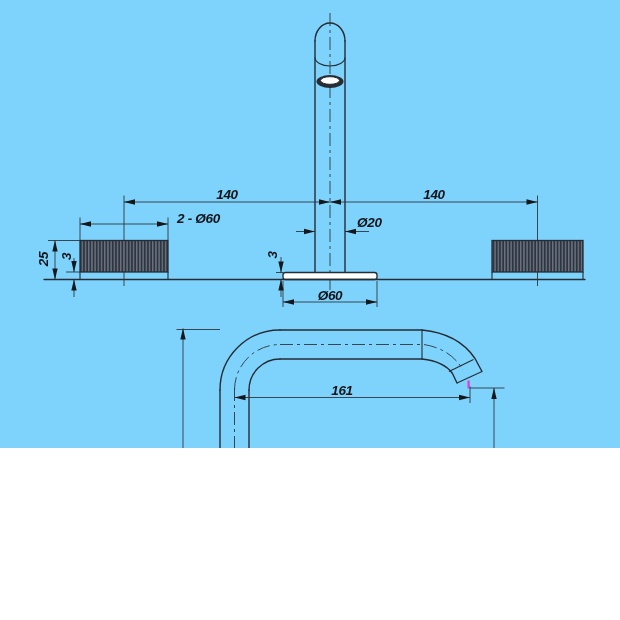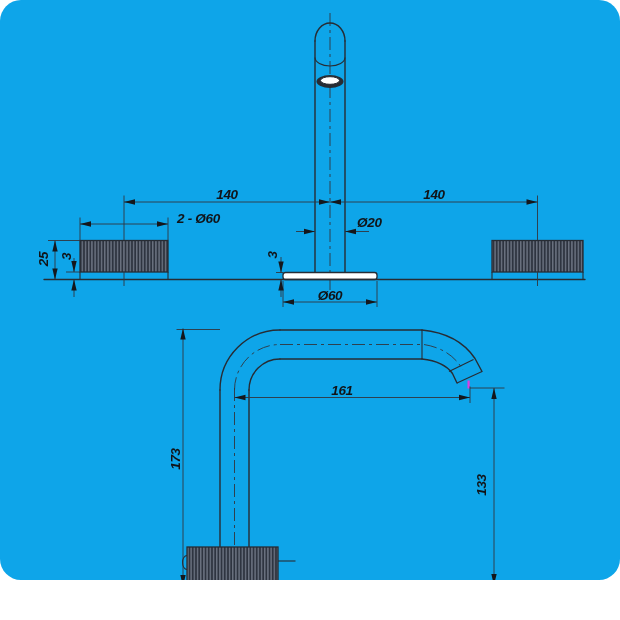--- a/index.html
+++ b/index.html
@@ -1,16 +1,16 @@
 <!DOCTYPE html>
 <html><head>
 <meta charset="utf-8">
 <style>
   html,body{margin:0;padding:0;background:#ffffff;}
-  .canvas{position:relative;width:620px;height:580px;background:#0ea5e9;overflow:hidden;border-radius:21px;}
+  .canvas{position:relative;width:620px;height:448px;background:#7dd3fc;overflow:hidden;}
   svg{display:block;}
   .obj{stroke:#272c34;stroke-width:1.4;fill:none;stroke-linecap:round;}
   .objthin{stroke:#272c34;stroke-width:1.1;fill:none;}
   .dim{stroke:#31363e;stroke-width:0.9;fill:none;}
   .cl{stroke:#31363e;stroke-width:0.9;fill:none;stroke-dasharray:13 4 3 4;}
   .arr{fill:#14171c;stroke:none;}
   text{font-family:"Liberation Sans",sans-serif;font-style:italic;font-weight:bold;
        font-size:13.5px;fill:#111418;letter-spacing:-0.3px;}
 </style>
 </head>

